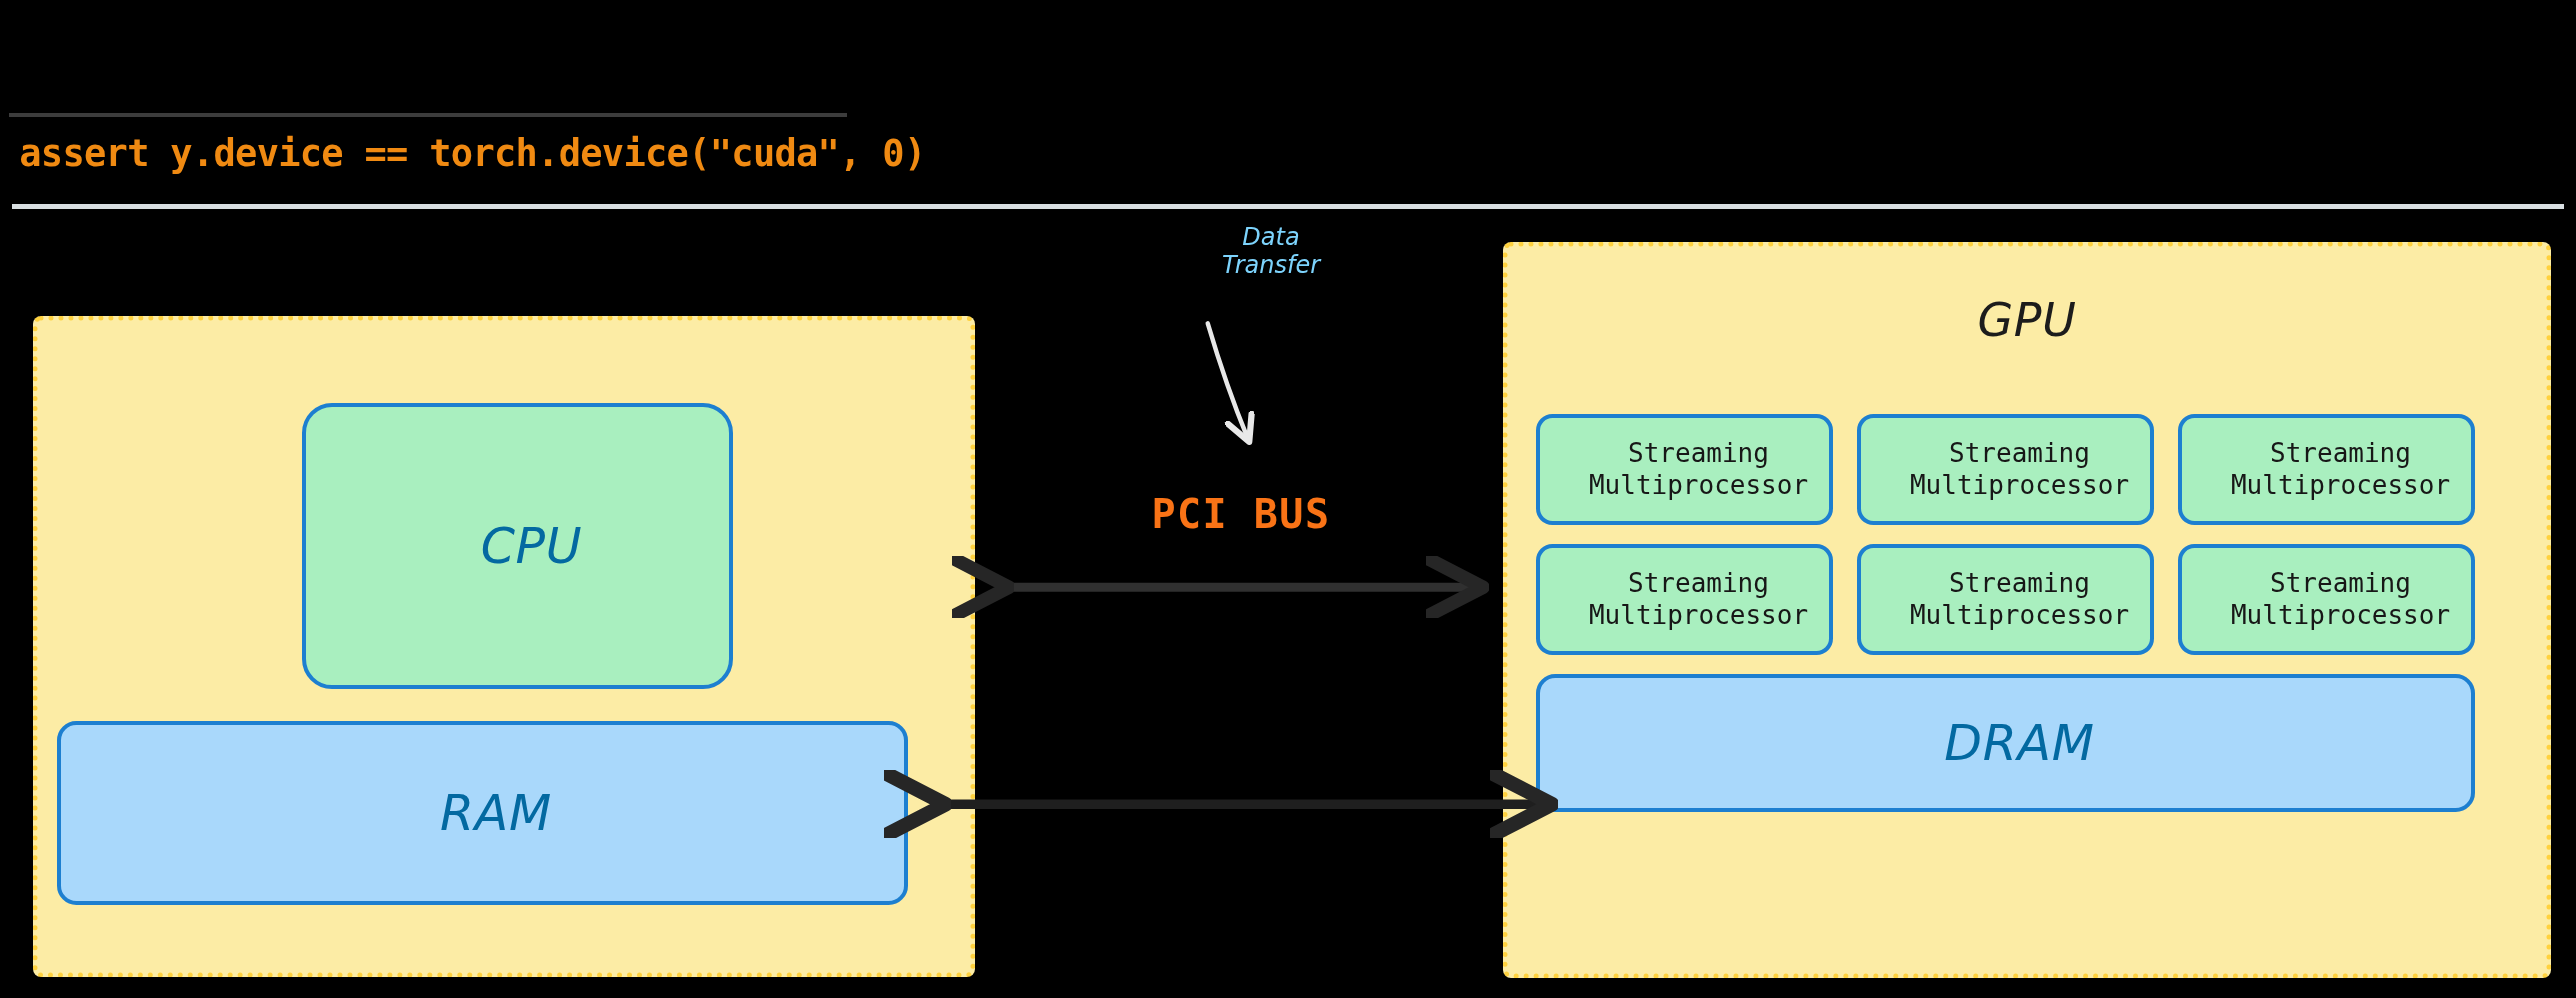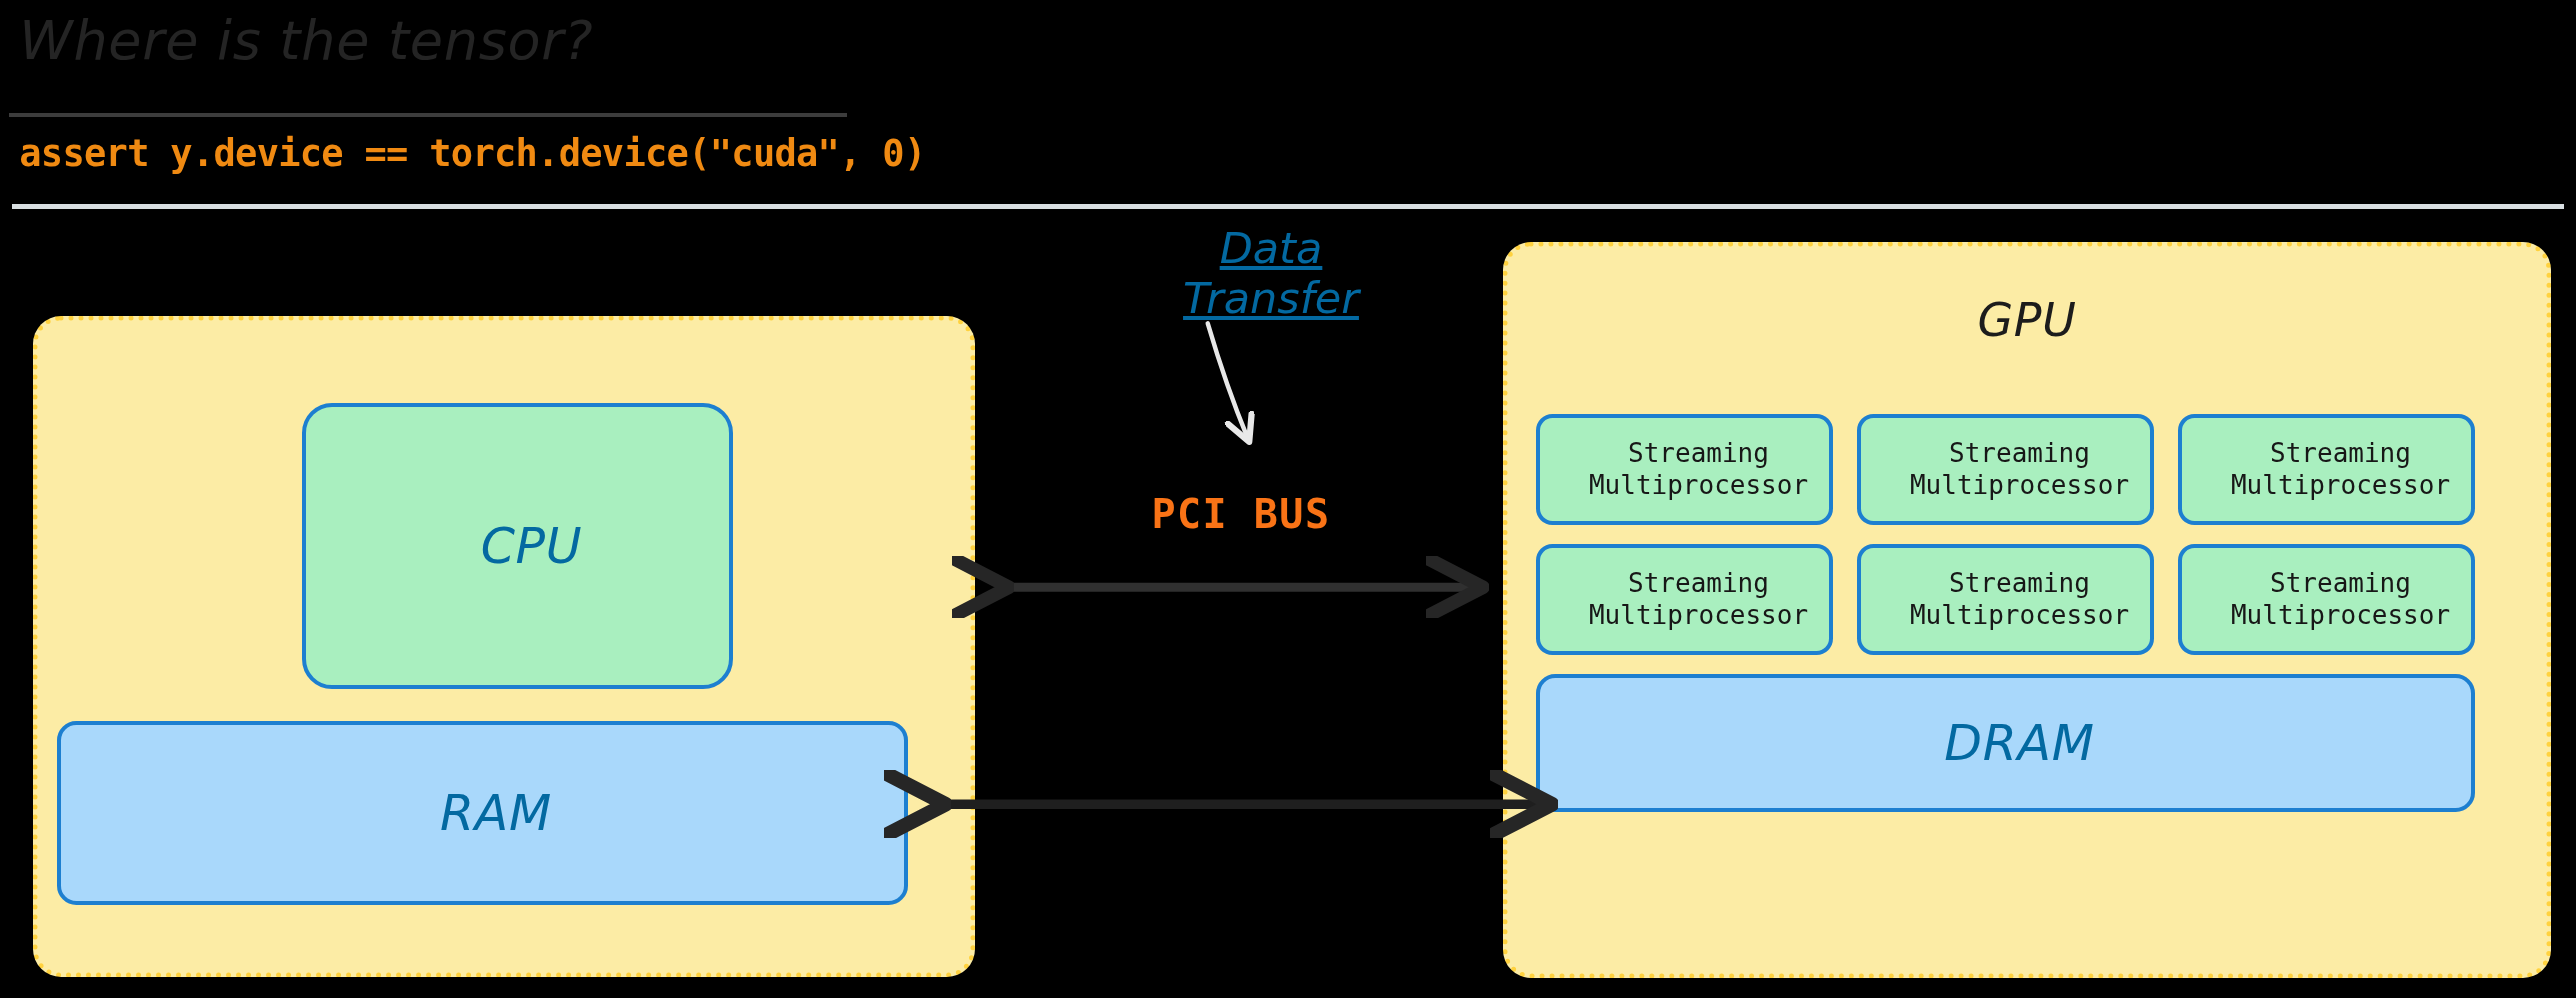--- a/index.html
+++ b/index.html
@@ -61,21 +61,21 @@
     width: 2552px;
     height: 5.2px;
     background: #d9dfe2;
   }
 
   
   .panel {
     position: absolute;
     background: #fcecA5;
     border: 5.2px dotted #ffd23f;
-    border-radius: 28px;
+    border-radius: 8px;
     box-sizing: border-box;
   }
   #panel-host {
     left: 33px;
     top: 316px;
     width: 942px;
     height: 661px;
   }
   #panel-device {
     left: 1503px;
@@ -142,26 +142,25 @@
   #dram-block { left: 28px; top: 427px; width: 939px; height: 138px; }
 
   
   #data-transfer-label {
     position: absolute;
     left: 1137px;
     top: 223px;
     width: 268px;
     text-align: center;
     font-family: "DejaVu Sans", sans-serif;
-    font-size: 43px;
-    font-style: italic;
-    color: #0369a1;
+    font-size: 24px;
+    font-style: italic;
+    color: #7dd3fc;
     line-height: 1.17;
     white-space: pre-line;
-    text-decoration: underline;
   }
   #pci-bus-label {
     position: absolute;
     left: 1070px;
     top: 491px;
     width: 342px;
     text-align: center;
     font-family: "DejaVu Sans Mono", monospace;
     font-size: 40px;
     font-weight: 700;
@@ -174,21 +173,20 @@
     left: 0; top: 0;
     width: 2576px;
     height: 999px;
     pointer-events: none;
   }
 </style>
 </head>
 <body>
 
 <div id="header-block">
-  <div id="slide-title">Where is the tensor?</div>
   <div id="title-underline"></div>
   <div id="code-line">assert y.device == torch.device("cuda", 0)</div>
   <div id="header-rule"></div>
 </div>
 
 <div id="panel-host" class="panel">
   <div id="cpu-block" class="blk blk-green">
     <span class="blk-label-hand">CPU</span>
   </div>
   <div id="ram-block" class="blk blk-blue">

